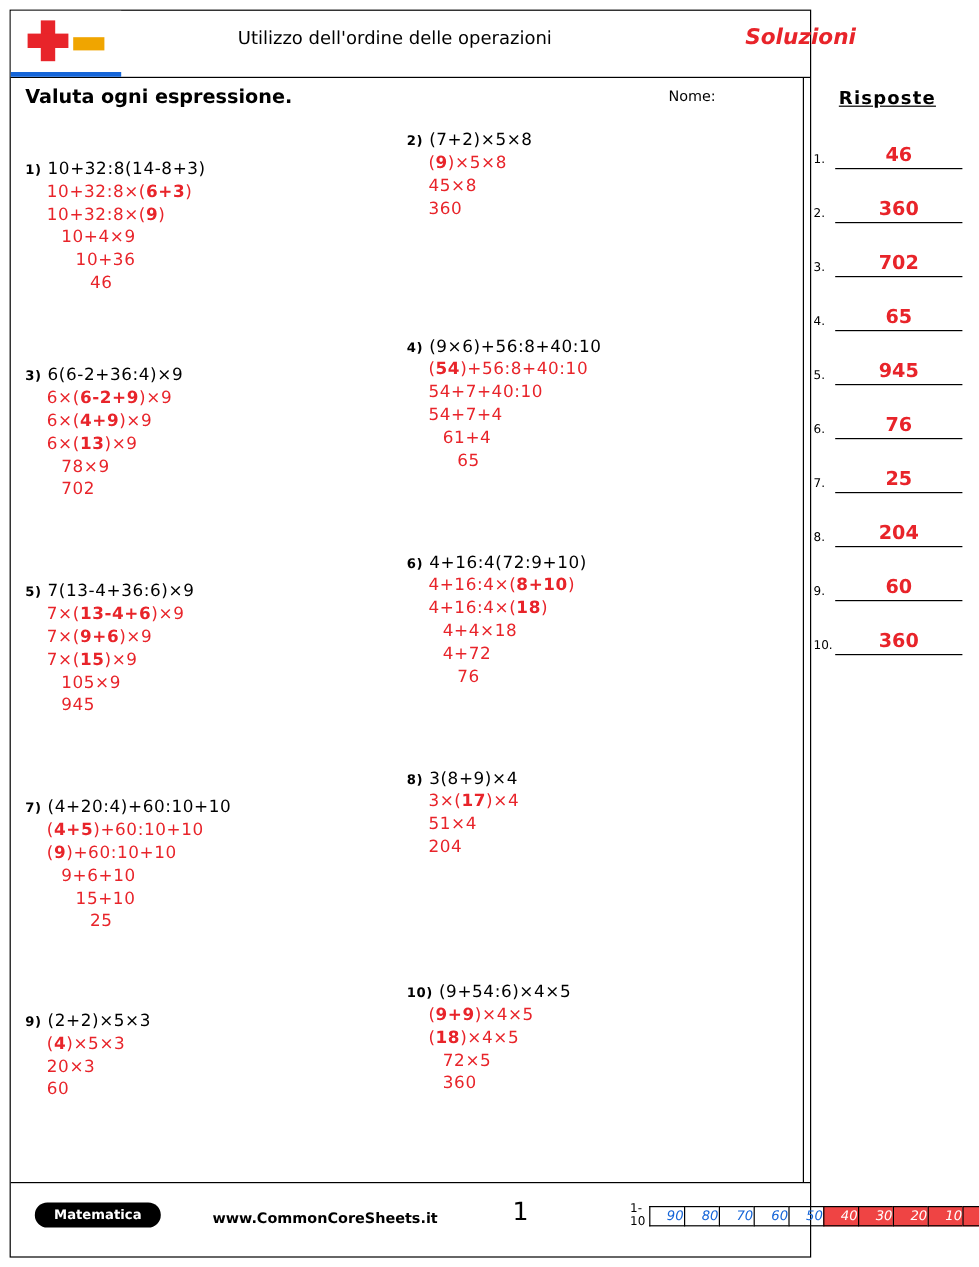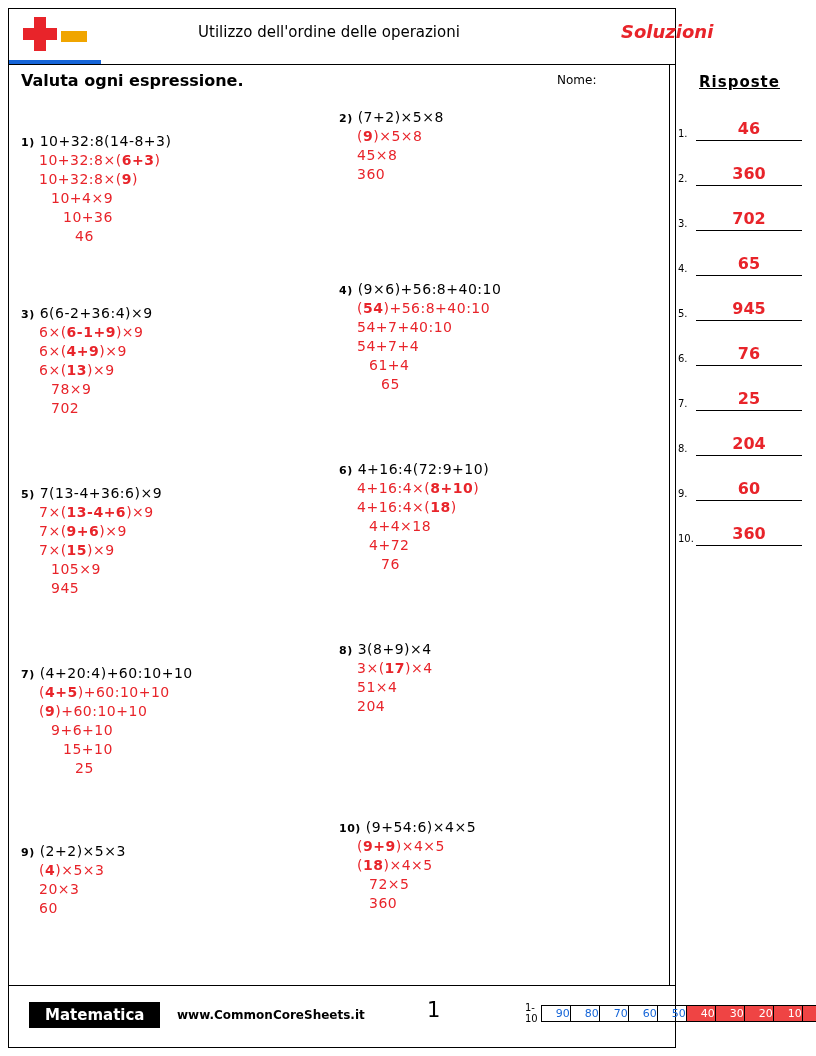--- a/index.html
+++ b/index.html
@@ -181,23 +181,23 @@
     height: 62px;
     border-top: 1px solid #000000;
     box-sizing: border-box;
   }
   .subject-pill {
     position: absolute;
     left: 20px; top: 16px;
     background: #000000;
     color: #ffffff;
     font-weight: bold;
-    font-size: 15px;
+    font-size: 11px;
     padding: 4px 16px;
-    border-radius: 0;
+    border-radius: 11px;
   }
   .site {
     position: absolute;
     left: 168px; top: 22px;
     font-size: 12px;
     font-weight: bold;
   }
   .page-no {
     position: absolute;
     left: 418px; top: 12px;
@@ -216,20 +216,21 @@
   }
   .scale .cell {
     border: 1px solid #000000;
     border-right: none;
     width: 22px;
     text-align: left;
     font-size: 11px;
     padding: 1px 14px;
     color: #1565d8;
     box-sizing: border-box;
+    font-style: italic;
   }
   .scale .cell:last-child { border-right: 1px solid #000000; }
   .scale .cell.hi { background: #ef4444; color: #ffffff; }
 </style>
 </head>
 <body>
 
 <div class="page">
 
   <div class="header">
@@ -269,21 +270,21 @@
       <div class="p-line indent1">(<b>9</b>)×5×8</div>
       <div class="p-line indent1">45×8</div>
       <div class="p-line indent1">360</div>
     </div>
 
     <div class="problem p-col-a" style="top:190px;">
       <div class="p-head">
         <span class="p-num">3)</span>
         <span>6(6-2+36:4)×9</span>
       </div>
-      <div class="p-line indent1">6×(<b>6-1+9</b>)×9</div>
+      <div class="p-line indent1">6×(<b>6-2+9</b>)×9</div>
       <div class="p-line indent1">6×(<b>4+9</b>)×9</div>
       <div class="p-line indent1">6×(<b>13</b>)×9</div>
       <div class="p-line indent2">78×9</div>
       <div class="p-line indent2">702</div>
     </div>
 
     <div class="problem p-col-b" style="top:190px;">
       <div class="p-head">
         <span class="p-num">4)</span>
         <span>(9×6)+56:8+40:10</span>

